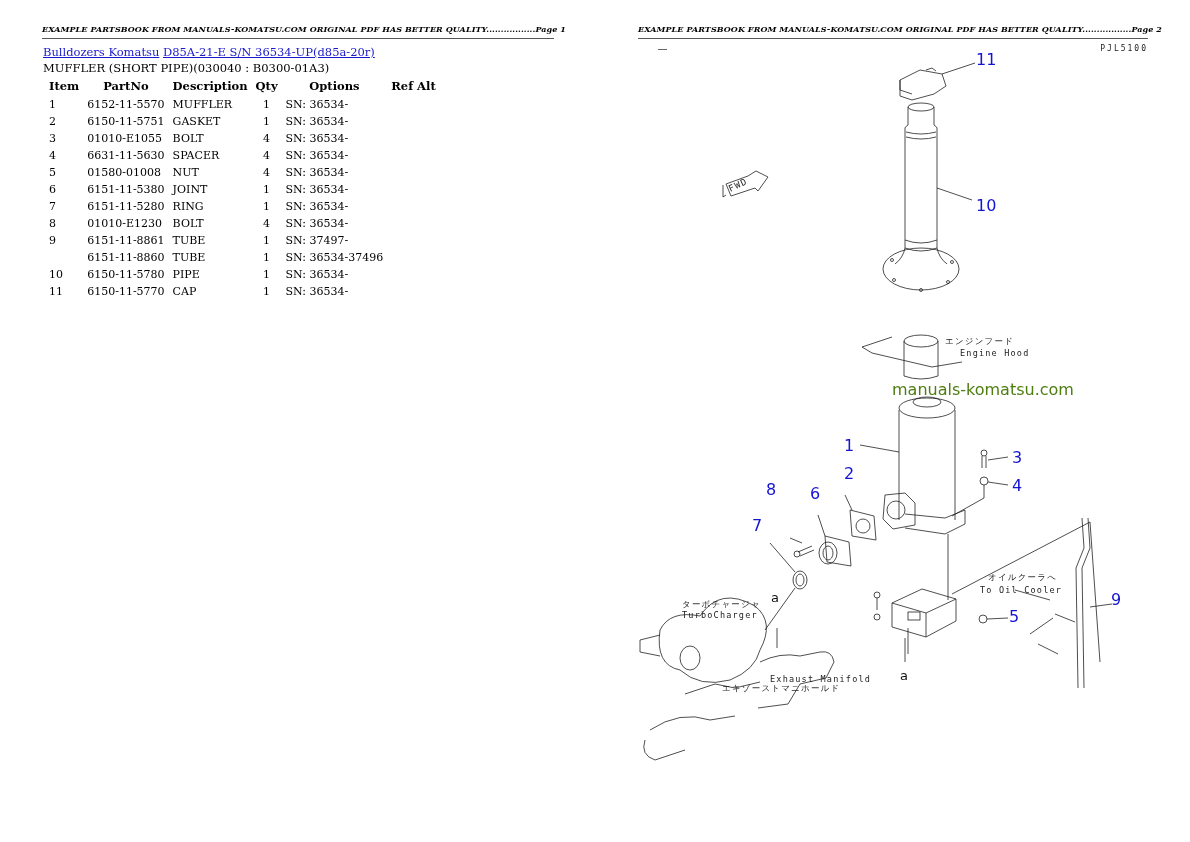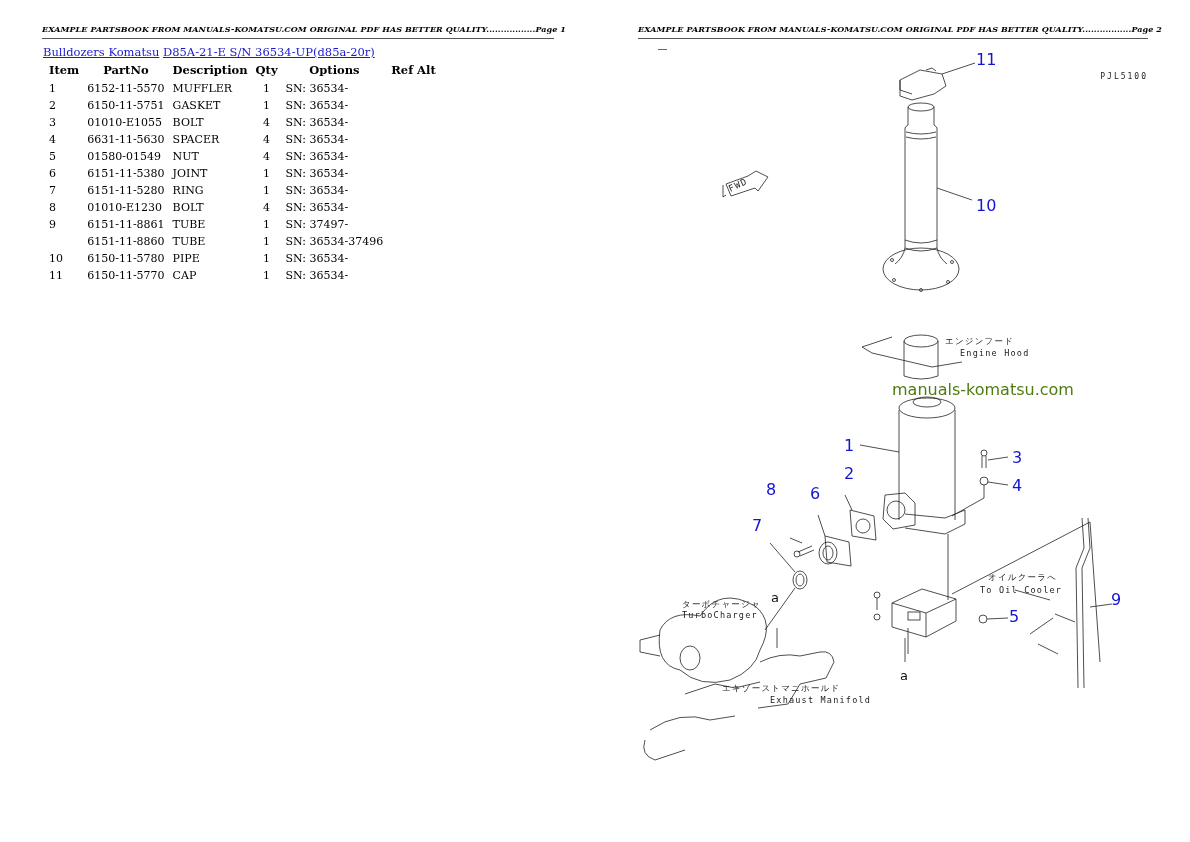--- a/index.html
+++ b/index.html
@@ -19,41 +19,42 @@
     table.parts th { font-weight: bold; font-size: 11.5px; text-align: left; padding: 0 4px 2px 4px; height: 16px; }
     table.parts td { padding: 0 4px; height: 17px; white-space: nowrap; }
     .c-item { width: 22px; padding-left: 6px !important; }
     .c-part { width: 66px; margin-top: 27px; }
     .c-desc { width: 60px; }
     .c-qty  { width: 14px; text-align: center; }
     .c-opt  { width: 85px; }
     th.c-part, th.c-qty, th.c-opt { text-align: center !important; }
     .right-page { position: absolute; left: 630px; top: 40px; width: 560px; height: 760px; }
     .drawing-code { position: absolute; right: 42px; top: 4px; font-family: "DejaVu Sans Mono", monospace;
-                    font-size: 8px; letter-spacing: 2px; color: #222; margin-top: 28px; }
+                    font-size: 8px; letter-spacing: 2px; color: #222; }
     .tick-mark { position: absolute; left: 28px; top: 4px; font-size: 9px; }
     .diagram { position: absolute; left: 0; top: 0; }
     .callout { position: absolute; font-family: "DejaVu Sans", sans-serif; font-size: 16px; color: #1414d2; line-height: 16px; }
     .watermark { position: absolute; left: 262px; top: 340px; font-family: "DejaVu Sans", sans-serif;
                  font-size: 16px; color: #4d7c0f; }
     .lbl { position: absolute; font-family: "DejaVu Sans Mono", monospace; font-size: 8.5px;
            letter-spacing: 1.2px; color: #222; white-space: nowrap; }
     .lbl-a { position: absolute; font-family: "DejaVu Sans", sans-serif; font-size: 13px; color: #111; }
   </style>
 </head>
 <body>
 
 <div class="page-header ph1">EXAMPLE PARTSBOOK FROM MANUALS-KOMATSU.COM ORIGINAL PDF HAS BETTER QUALITY.................Page 1</div>
 <div class="page-header ph2">EXAMPLE PARTSBOOK FROM MANUALS-KOMATSU.COM ORIGINAL PDF HAS BETTER QUALITY.................Page 2</div>
 
 <div class="left-page">
   <div class="crumbs">
     <a href="#">Bulldozers Komatsu</a>
     <a href="#">D85A-21-E S/N 36534-UP(d85a-20r)</a>
   </div>
+  <div class="subtitle">MUFFLER (SHORT PIPE)(030040 : B0300-01A3)</div>
 
   <table class="parts">
     <thead>
       <tr>
         <th class="c-item">Item</th>
         <th class="c-part">PartNo</th>
         <th class="c-desc">Description</th>
         <th class="c-qty">Qty</th>
         <th class="c-opt">Options</th>
         <th>Ref Alt</th>
@@ -87,21 +88,21 @@
         <tr>
           <td class="c-item">4</td>
           <td class="c-part">6631-11-5630</td>
           <td class="c-desc">SPACER</td>
           <td class="c-qty">4</td>
           <td class="c-opt">SN: 36534-</td>
           <td></td>
         </tr>
         <tr>
           <td class="c-item">5</td>
-          <td class="c-part">01580-01549</td>
+          <td class="c-part">01580-01008</td>
           <td class="c-desc">NUT</td>
           <td class="c-qty">4</td>
           <td class="c-opt">SN: 36534-</td>
           <td></td>
         </tr>
         <tr>
           <td class="c-item">6</td>
           <td class="c-part">6151-11-5380</td>
           <td class="c-desc">JOINT</td>
           <td class="c-qty">1</td>
@@ -303,18 +304,18 @@
   <div class="callout" style="left:481px;top:552px;">9</div>
 
   <div class="watermark">manuals-komatsu.com</div>
 
   <div class="lbl" style="left:98px;top:140px;transform:rotate(-25deg);font-size:9px;">FWD</div>
   <div class="lbl" style="left:315px;top:296px;">エンジンフード</div>
   <div class="lbl" style="left:330px;top:308px;">Engine Hood</div>
   <div class="lbl" style="left:52px;top:559px;">ターボチャージャ</div>
   <div class="lbl" style="left:52px;top:570px;">TurboCharger</div>
   <div class="lbl" style="left:92px;top:643px;">エキゾーストマニホールド</div>
-  <div class="lbl" style="left:96px;top:655px;padding-left:44px;">Exhaust Manifold</div>
+  <div class="lbl" style="left:96px;top:634px;padding-left:44px;">Exhaust Manifold</div>
   <div class="lbl" style="left:358px;top:532px;">オイルクーラへ</div>
   <div class="lbl" style="left:350px;top:545px;">To Oil Cooler</div>
   <div class="lbl-a" style="left:141px;top:550px;">a</div>
   <div class="lbl-a" style="left:270px;top:628px;">a</div>
 </div>
 
 </body></html>

